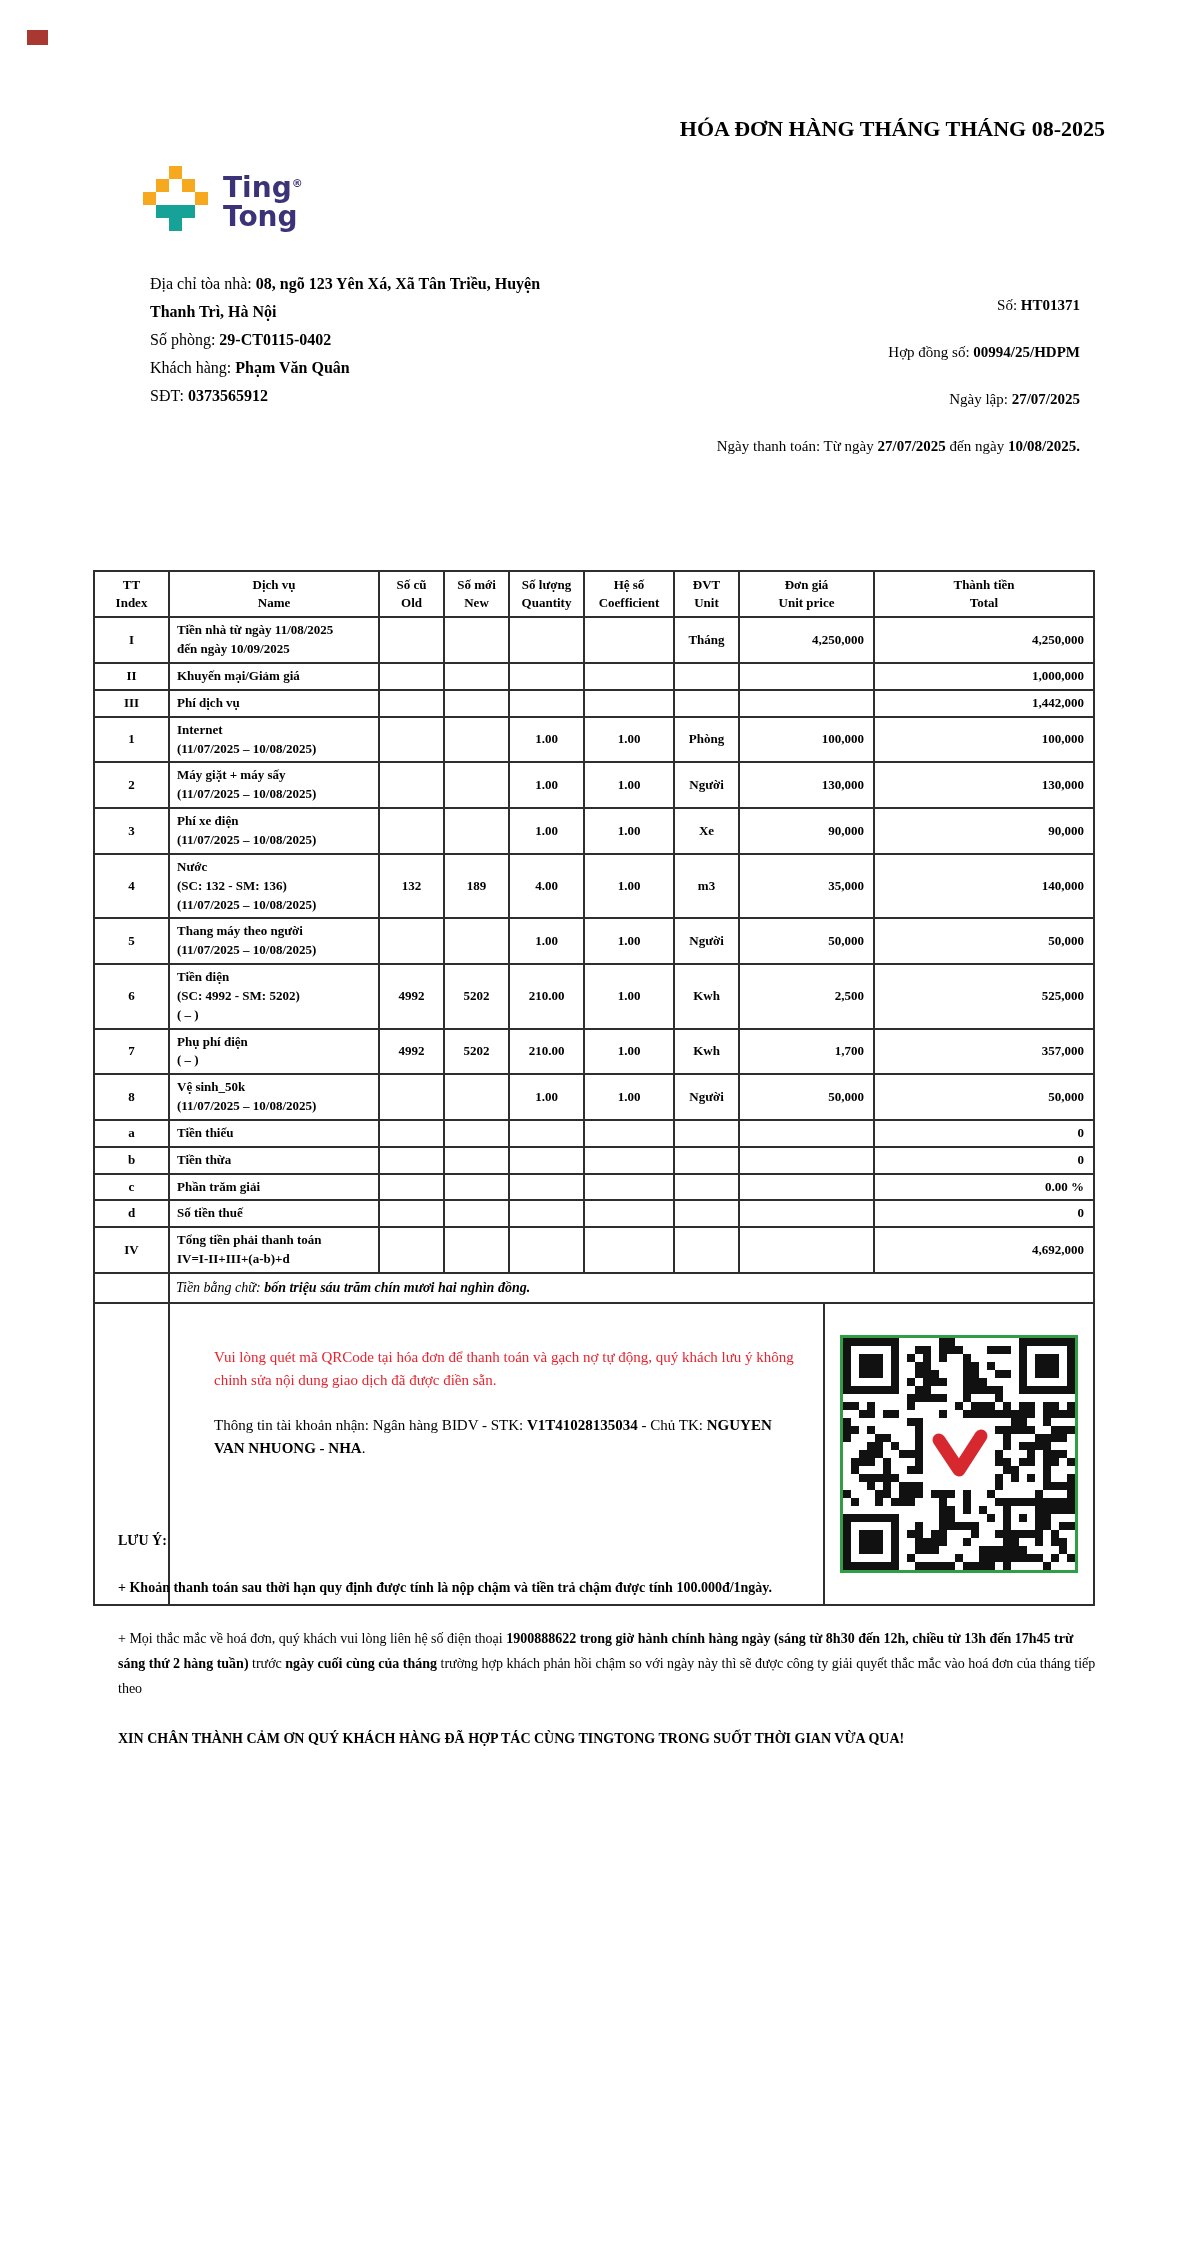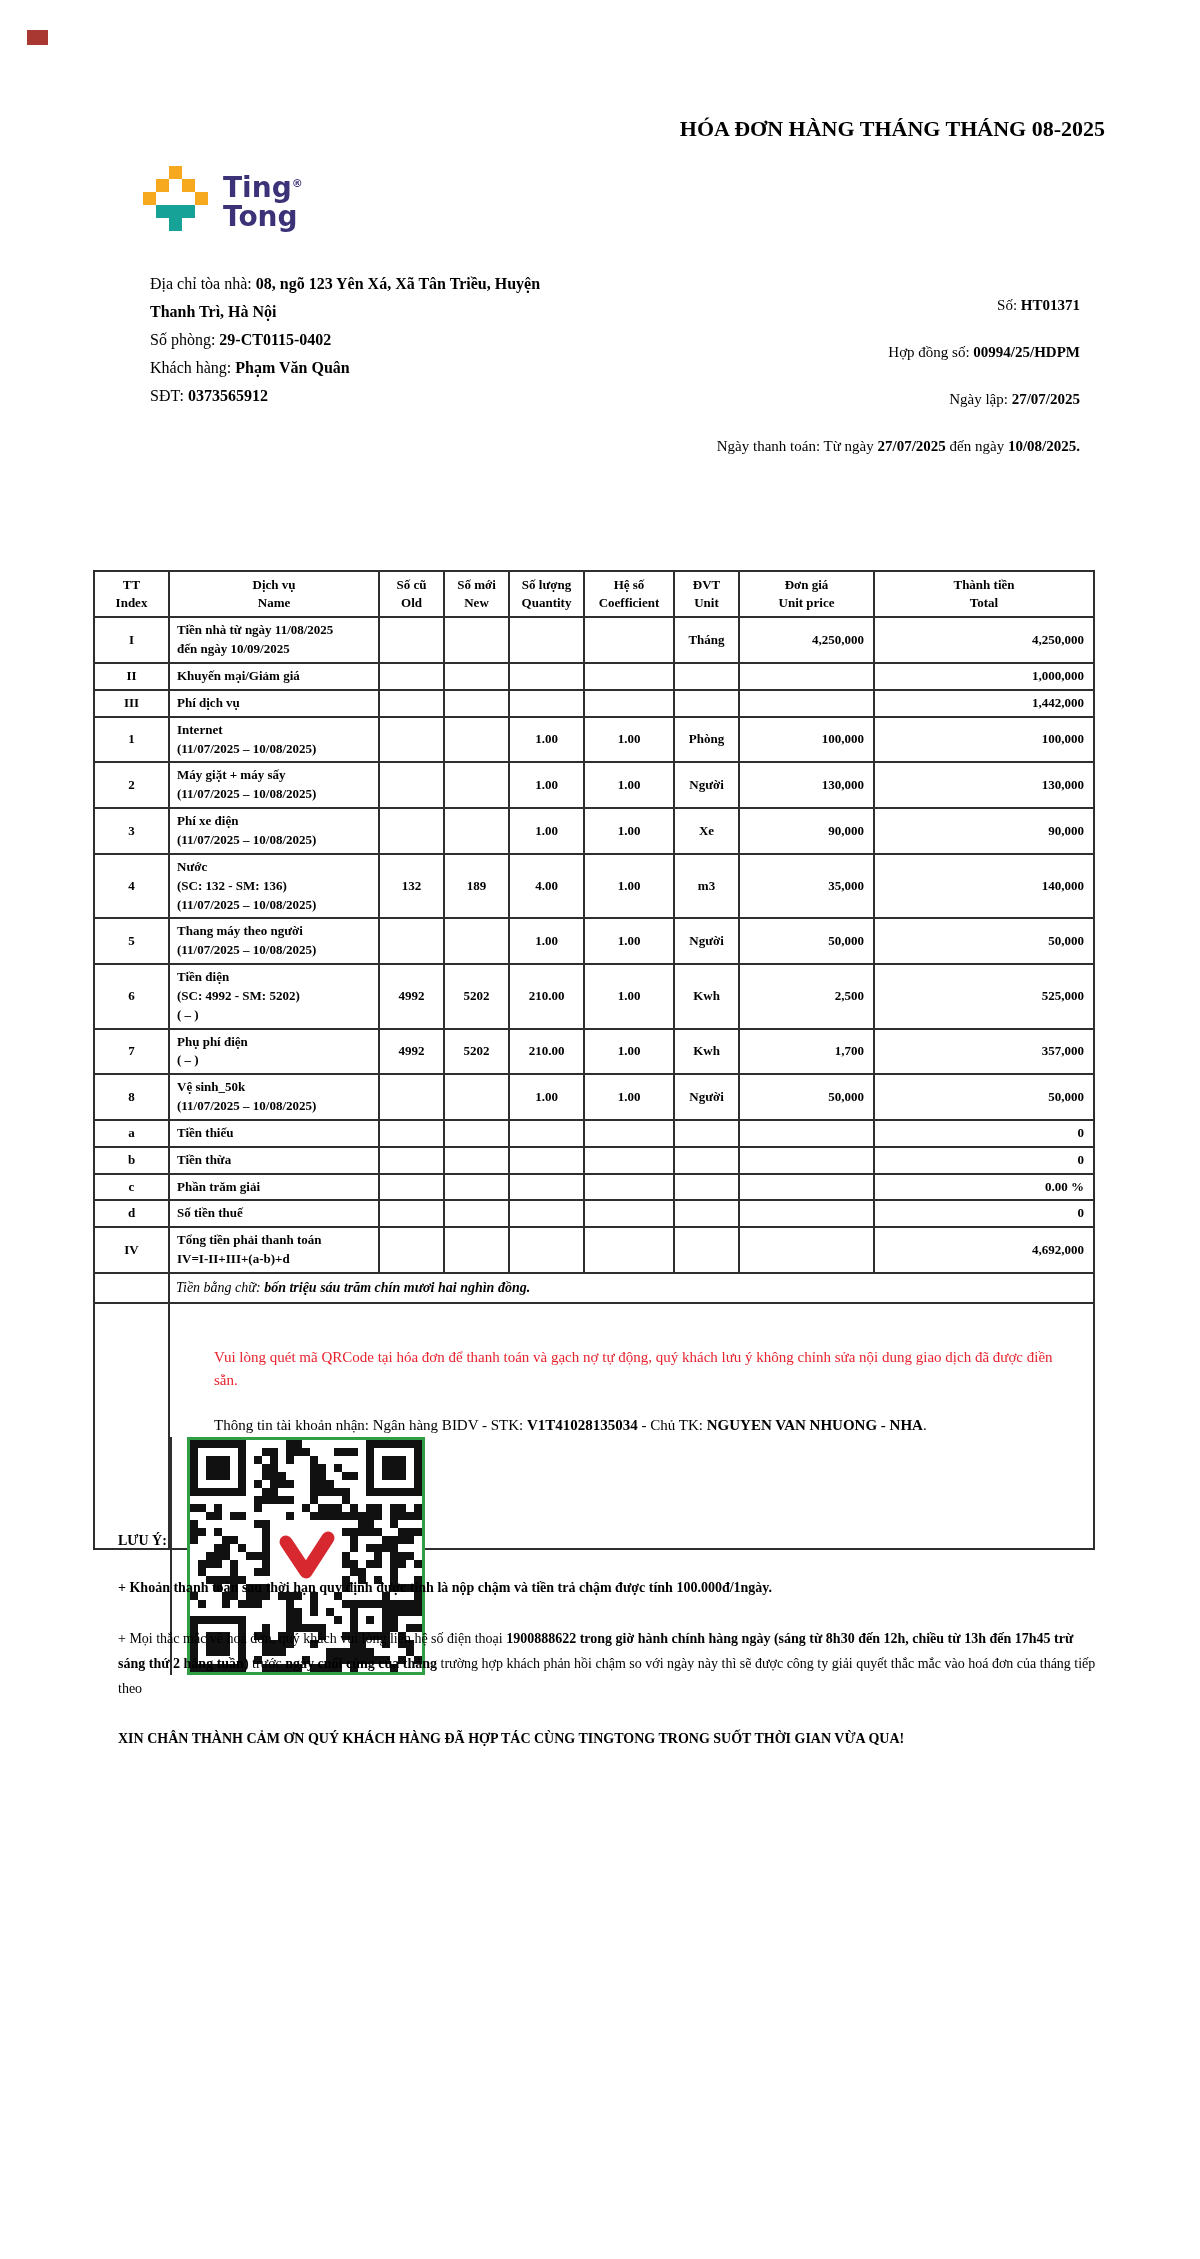--- a/index.html
+++ b/index.html
@@ -33,21 +33,21 @@
   td.c-tt { text-align:center; }
   td.c-name { text-align:left; padding-left:7px; }
   td.c-old, td.c-new, td.c-qty, td.c-coeff, td.c-unit { text-align:center; }
   td.c-price, td.c-total { text-align:right; padding-right:9px; }
   tr.short td { height:23px;font-family:Liberation Serif, serif; }
 
   .words-cell { font-style:italic; font-weight:normal; font-size:14px; padding-left:44px; height:30px;border-radius:8px; }
   .words-cell b { font-weight:bold; }
 
   .qr-cell { padding:0 !important; height:244px; font-weight:normal; }
-  .qr-flex { display:flex; height:244px;flex-direction:column; }
+  .qr-flex { display:flex; height:300px; }
   .qr-text { flex:1; padding:42px 26px 0 44px; font-size:15px; line-height:23px; }
   .qr-note { color:#e8232e; margin-bottom:22px; }
   .qr-account b { font-weight:bold; }
   .qr-wrap { width:270px; border-left:2px solid #2e2e2e; display:flex; align-items:center; justify-content:center; }
   .qr-box { width:238px; height:238px; border:3px solid #2f9e44; background:#fff; }
   .qr-box svg { display:block; }
 
   
   .notes { position:absolute; left:118px; top:1528px; width:985px; font-size:14px; line-height:25px; }
   .notes-title { font-weight:bold; margin-bottom:22px; }

